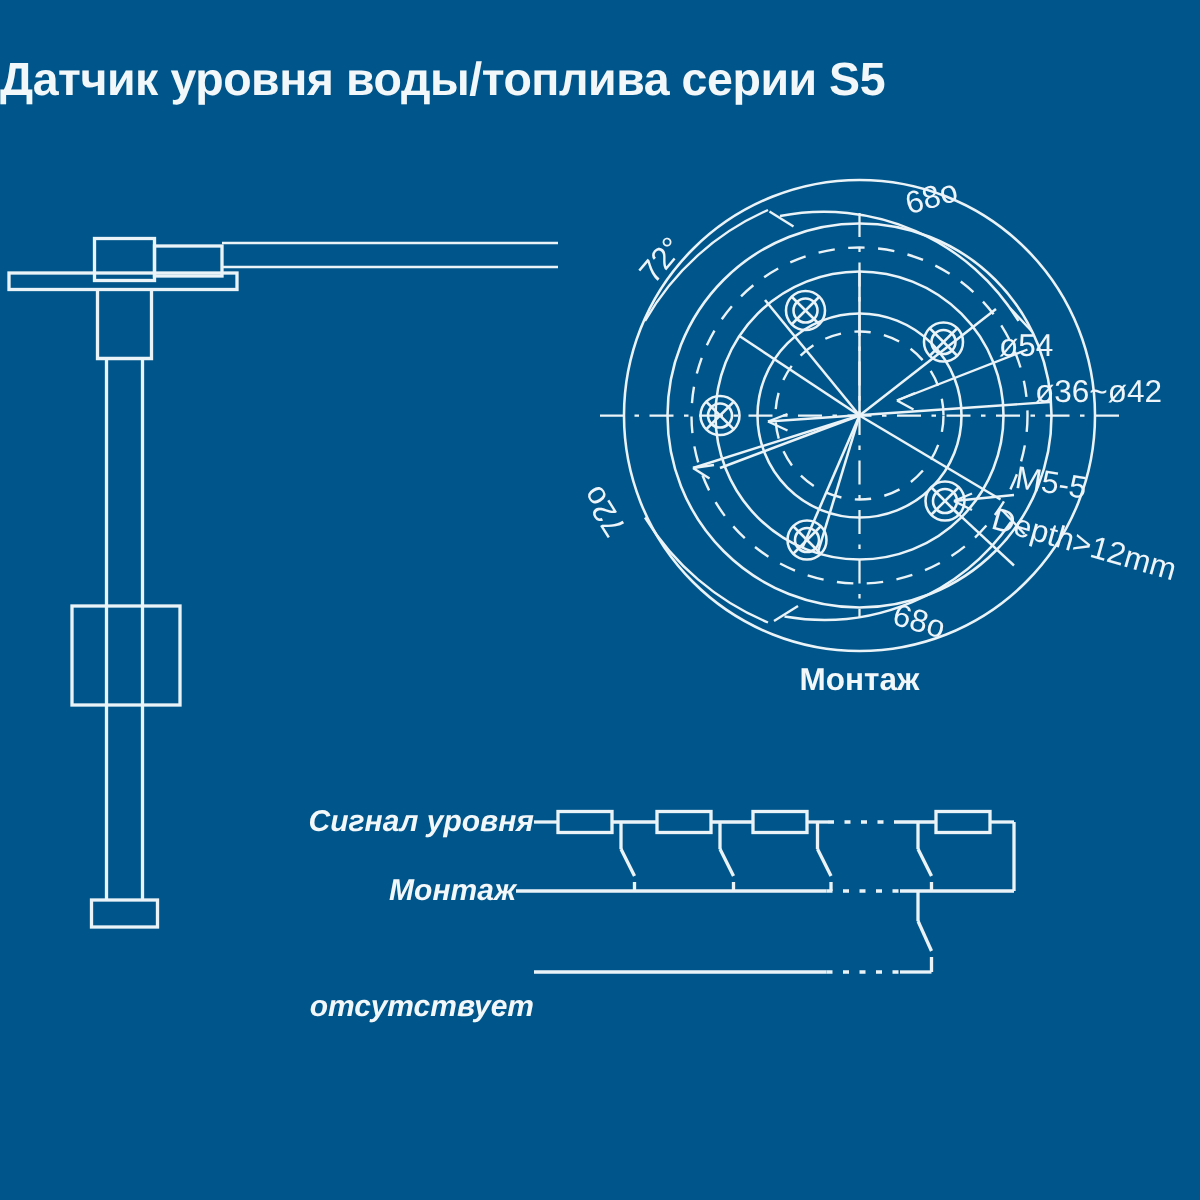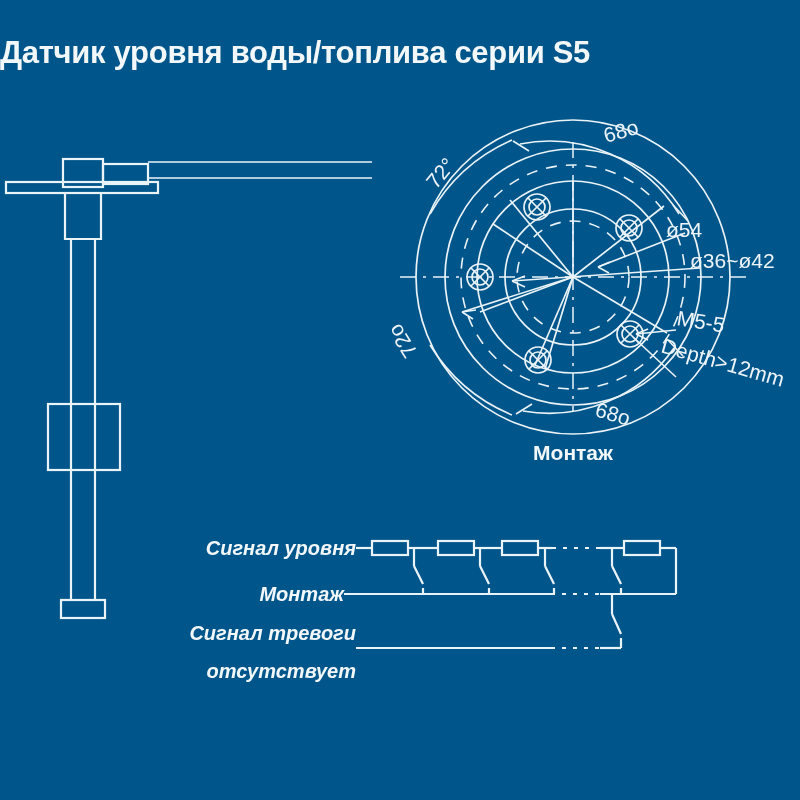--- a/index.html
+++ b/index.html
@@ -254,17 +254,16 @@
         <path class="ln" d="M600 648 L621 648"></path>
       </g>
     </g>
 
   </svg>
 
   <div class="ckt-lbl" style="left:96px;top:537px;width:260px;">Сигнал уровня</div>
 
   <div class="ckt-lbl" style="left:96px;top:583px;width:248px;">Монтаж</div>
 
-  <div class="ckt-lbl" style="left:96px;top:622px;width:260px;">Сигнал тревоги</div>
 
   <div class="ckt-lbl" style="left:96px;top:660px;width:260px;">отсутствует</div>
 
 </div>
 
 </body></html>

